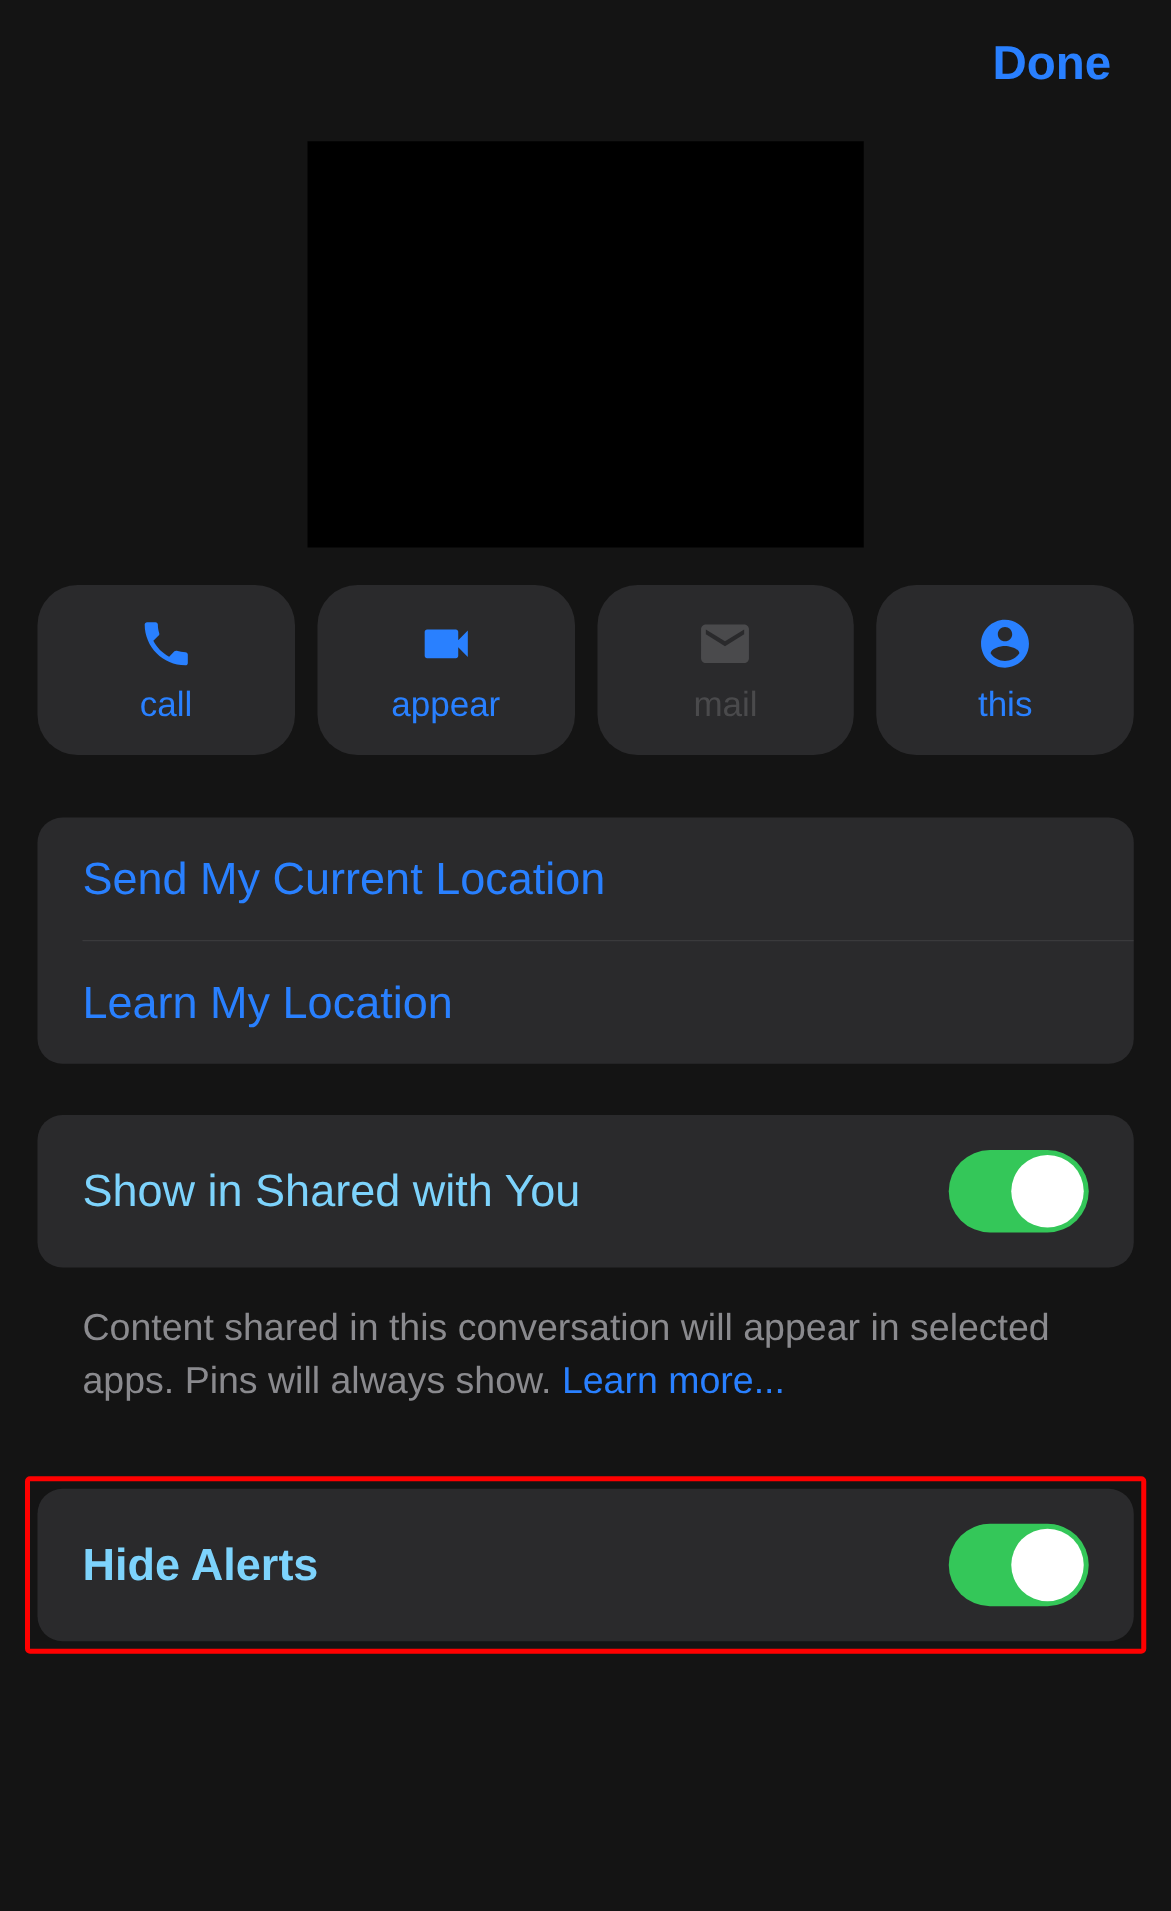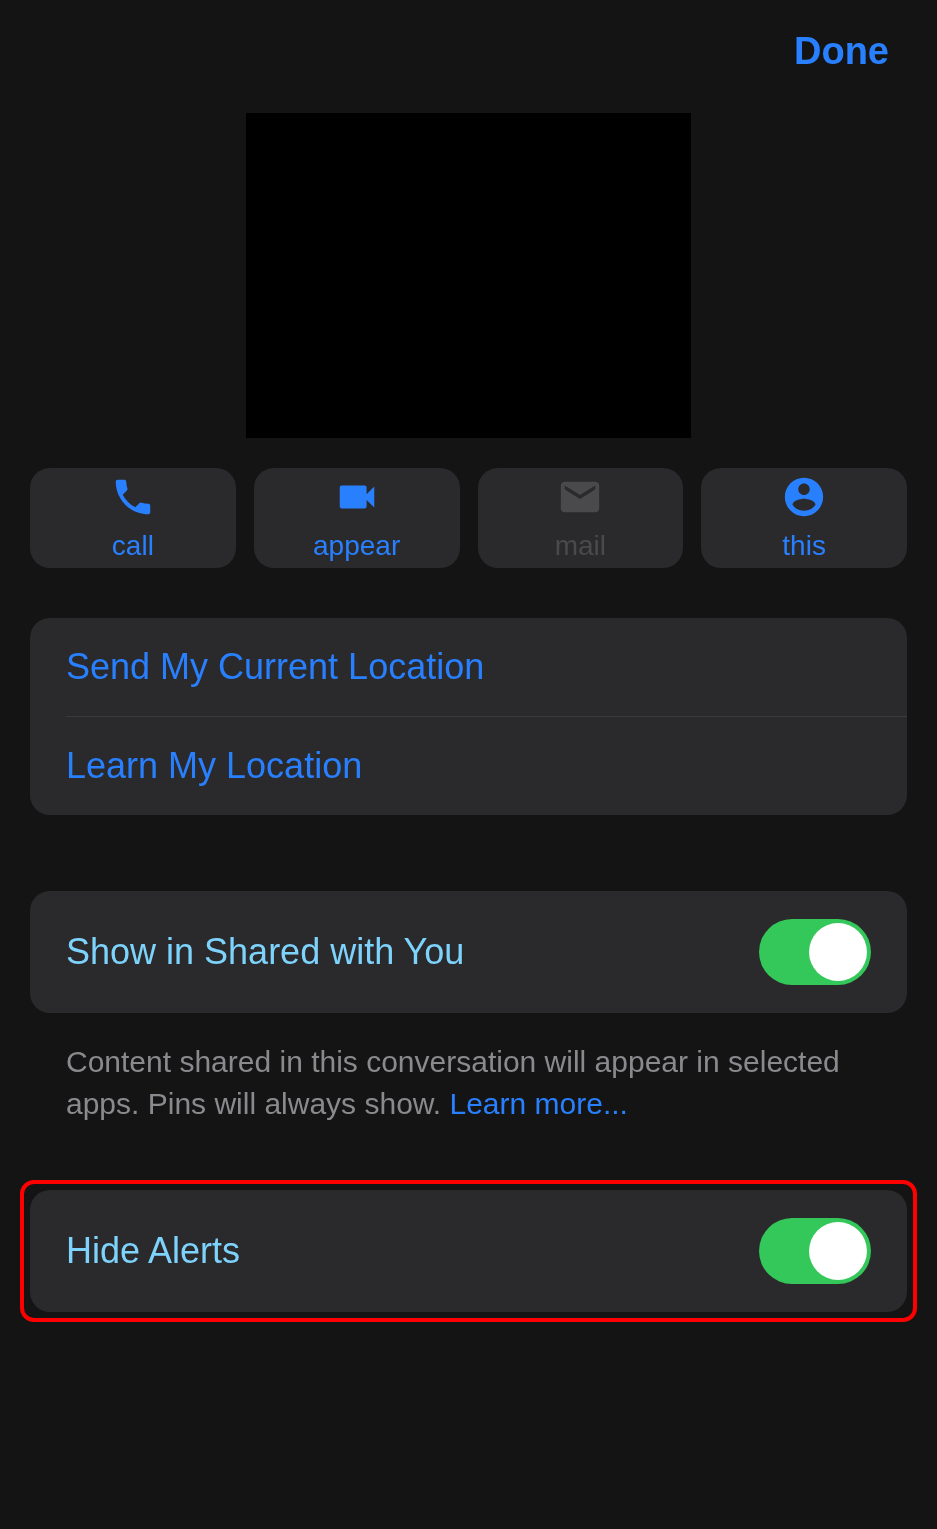--- a/index.html
+++ b/index.html
@@ -40,22 +40,22 @@
     }
     .action-row {
       display: flex;
       gap: 18px;
       padding: 0 30px;
       margin-bottom: 50px;
     }
     .action-btn {
       flex: 1;
       background-color: #2a2a2c;
-      border-radius: 20px;
-      height: 100px;
+      border-radius: 32px;
+      height: 136px;
       display: flex;
       flex-direction: column;
       align-items: center;
       justify-content: center;
       gap: 10px;
       border: none;
       cursor: pointer;
     }
     .action-icon {
       width: 46px;
@@ -119,30 +119,31 @@
       margin: 10px 30px;
       color: #8a8a8e;
       font-size: 30px;
       line-height: 1.4;
     }
     .learn-more {
       color: #2980ff;
       cursor: pointer;
     }
     .location-group {
-      margin-bottom: 76px;
+      margin-bottom: 41px;
     }
     .shared-group {
       margin-bottom: 0;
     }
     .highlight-box {
       border: 4px solid #ff0000;
       margin: 55px 20px 0;
       padding: 6px;
-      border-radius: 14px;
+      border-radius: 4px;
+      font-weight: bold;
     }
     .highlight-box .settings-group {
       margin: 0;
     }
   </style>
 </head>
 <body>
 
 <div class="header">
   <button class="done-btn">Done</button>

